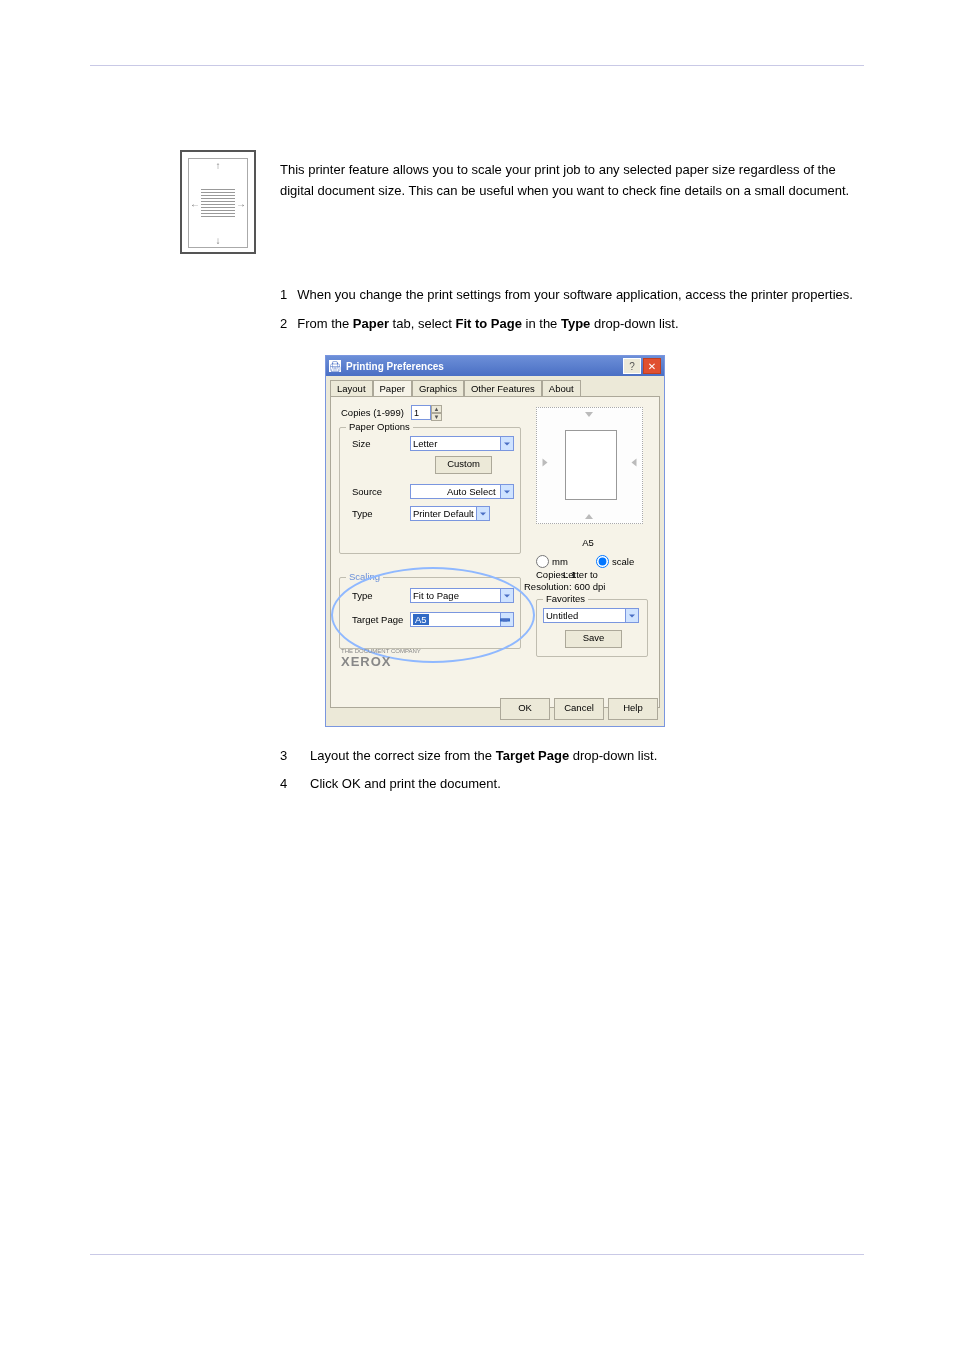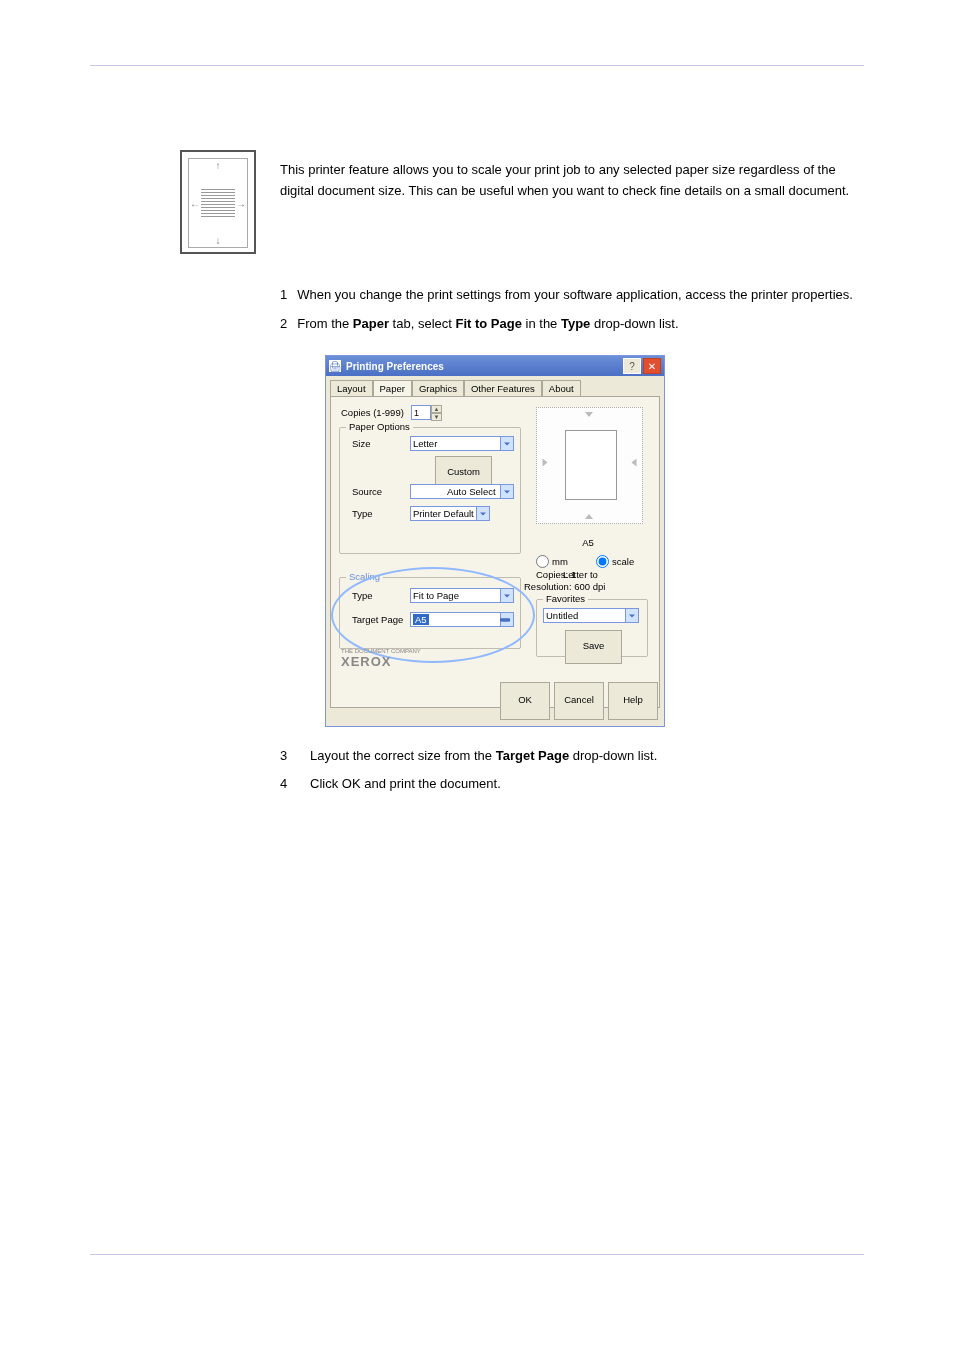--- a/index.html
+++ b/index.html
@@ -245,21 +245,21 @@
     background: #316ac5;
     color: #fff;
     padding: 0 2px;
   }
   .btn {
     position: absolute;
     background: #ece9d8;
     border: 1px solid #aca899;
     font-size: 9.5px;
     text-align: center;
-    padding: 9px 0;
+    padding: 1px 0;
   }
   .preview {
     position: absolute;
     border: 1px dotted #aaa;
     background: #fdfdfd;
   }
   .preview .tri {
     position: absolute;
     width: 0; height: 0;
     border-left: 4px solid transparent;

